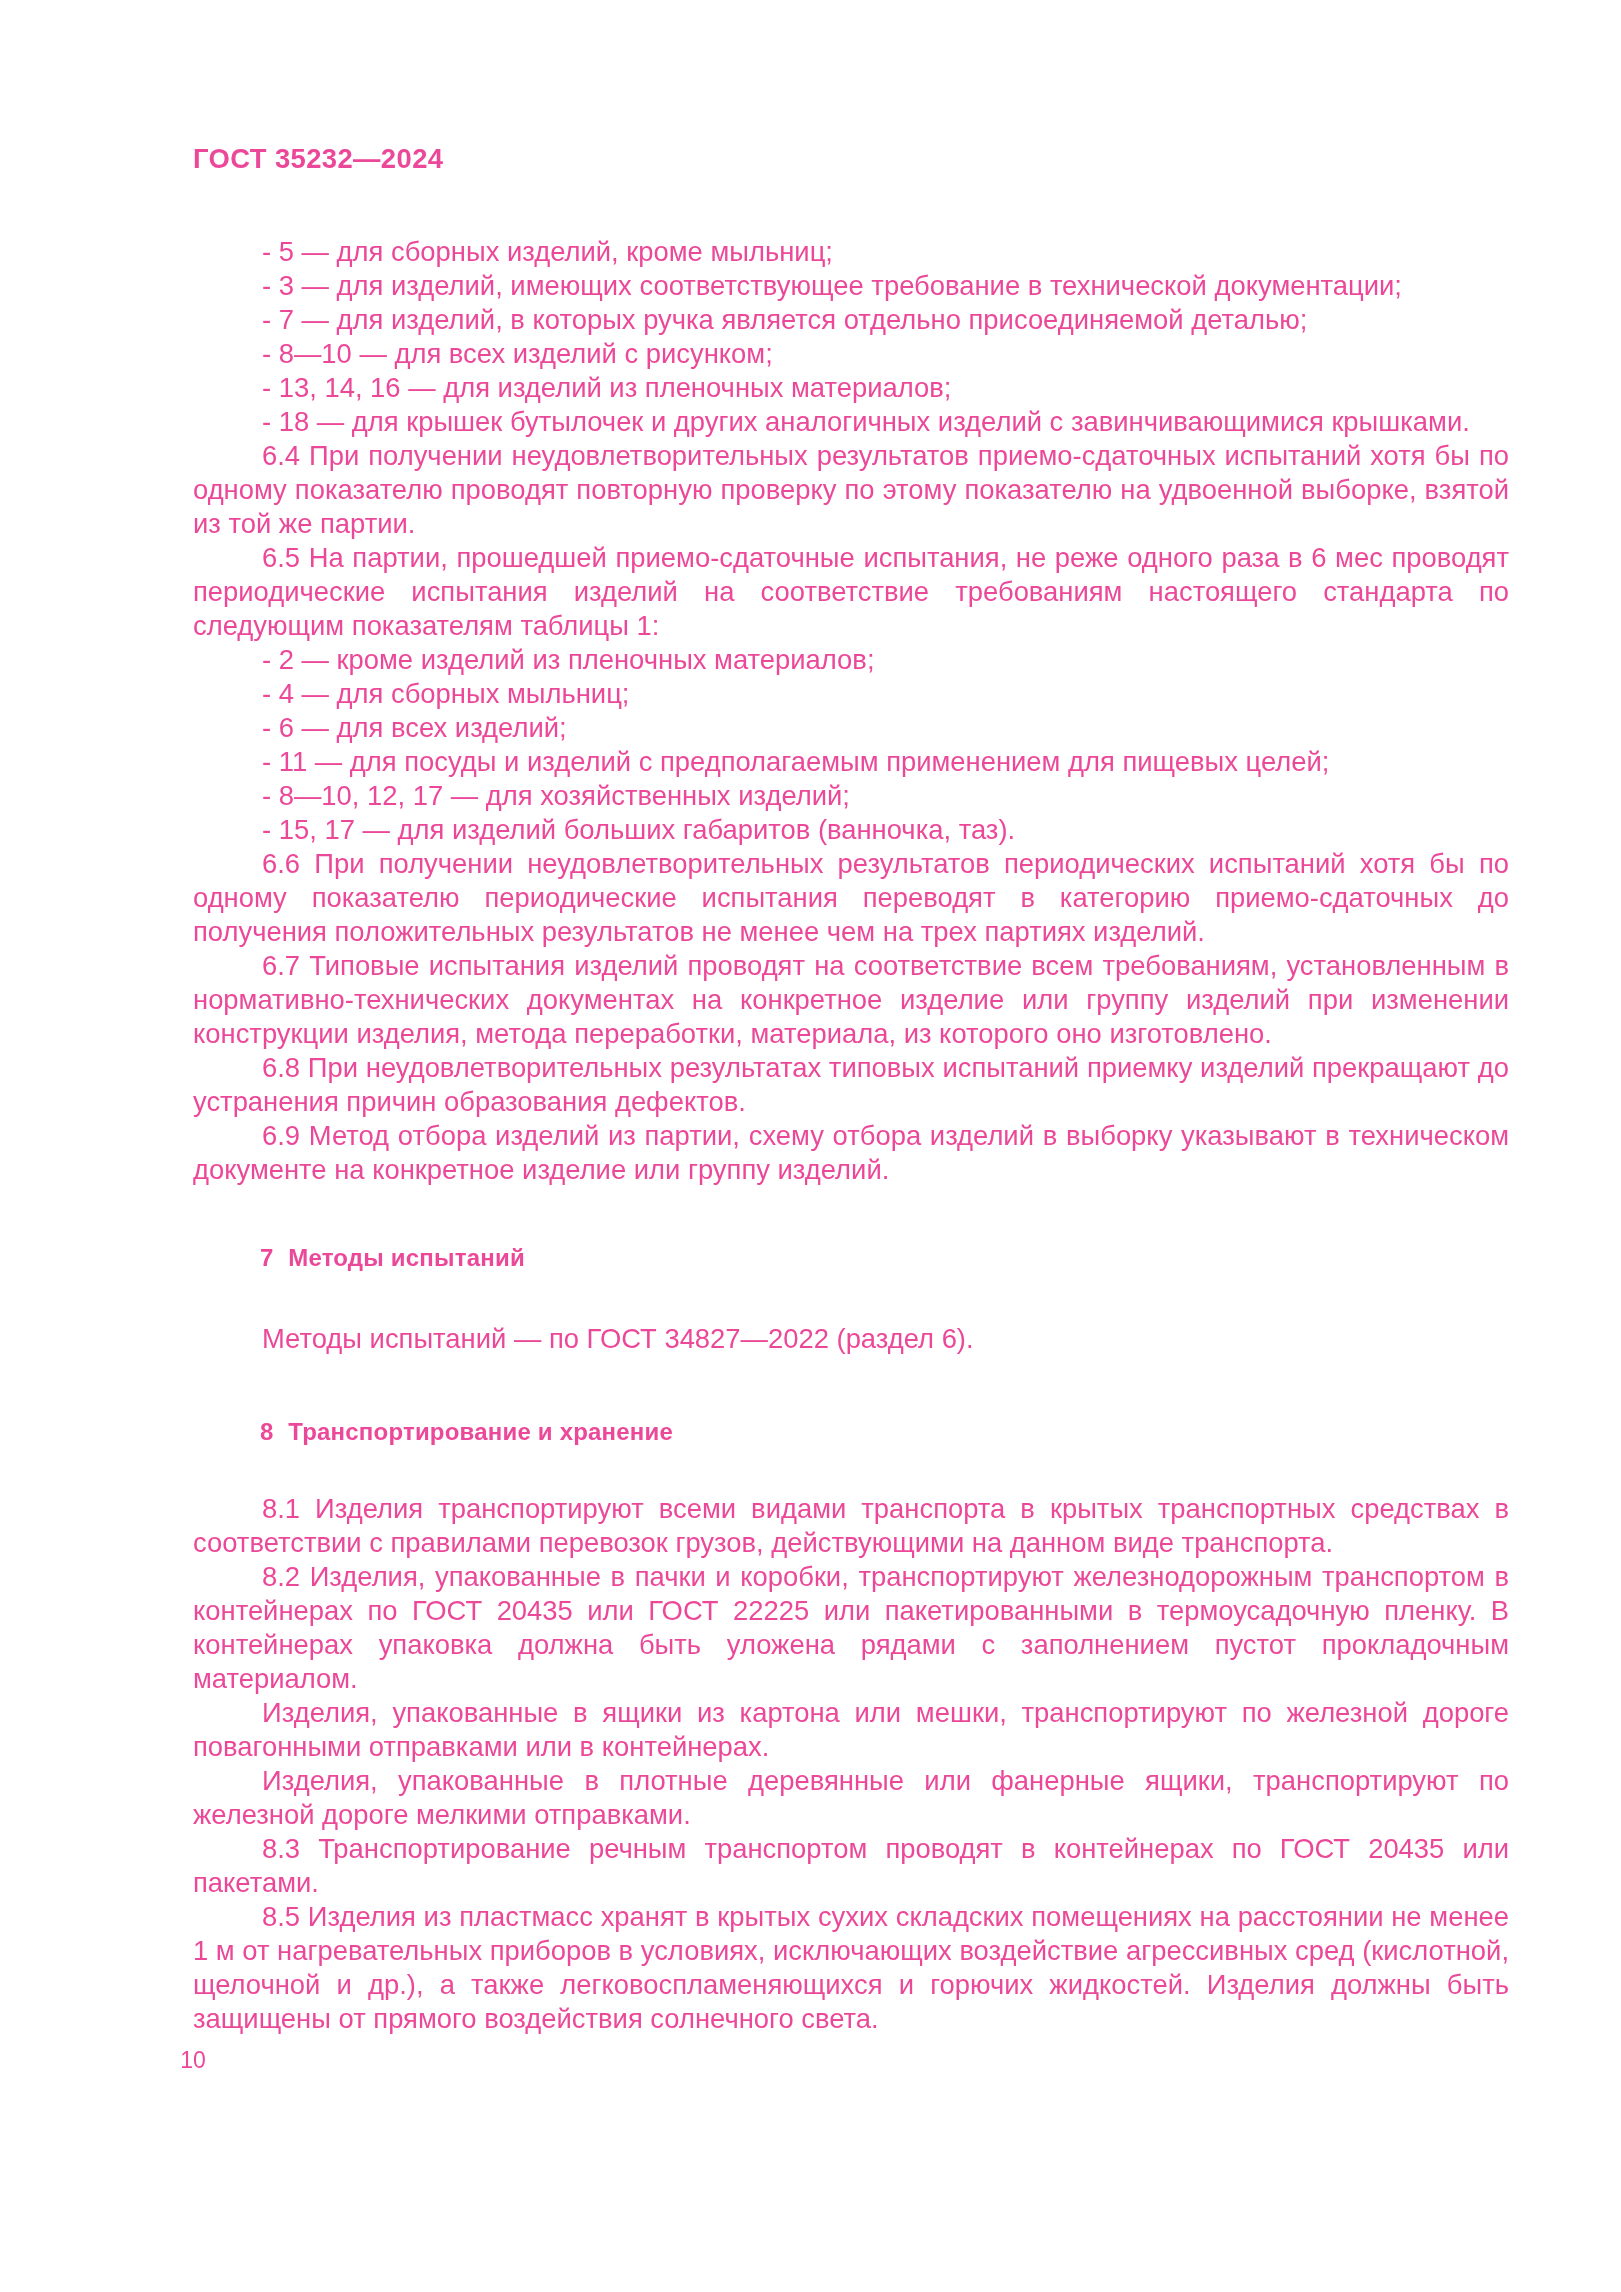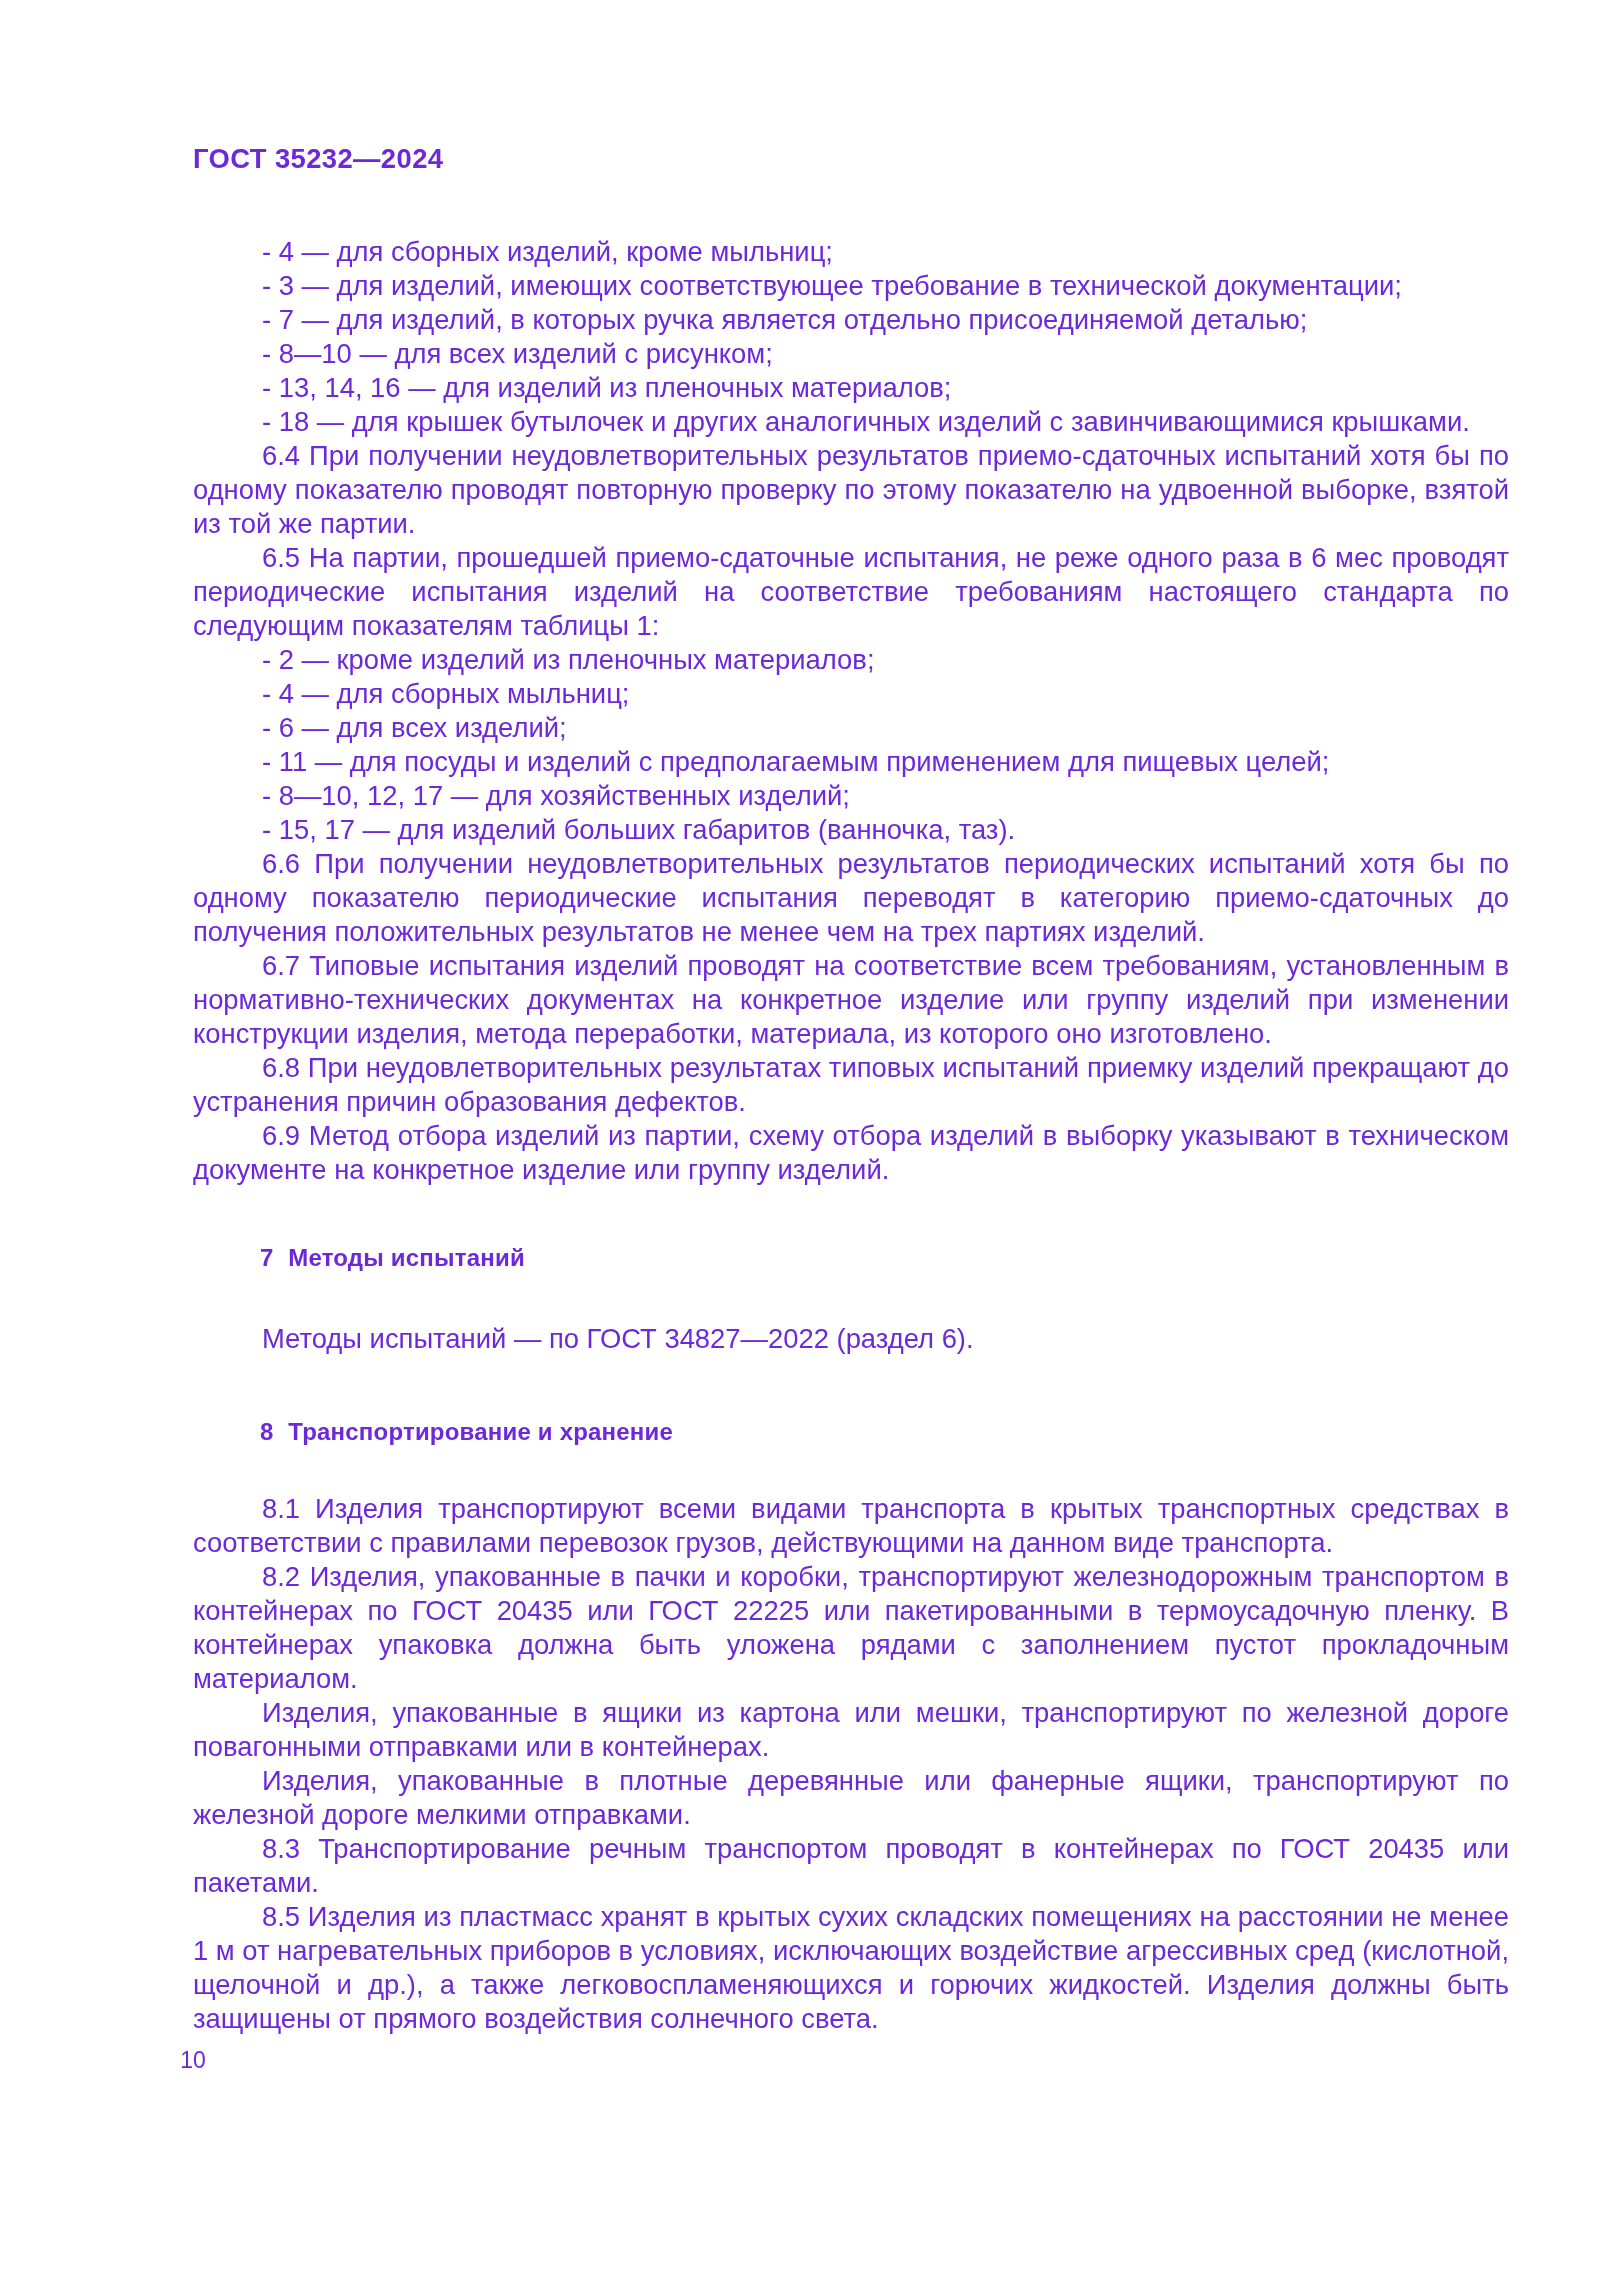--- a/index.html
+++ b/index.html
@@ -1,21 +1,21 @@
 <!DOCTYPE html>
 <html lang="ru"><head>
 <meta charset="utf-8">
 <style>
   html,body { margin:0; padding:0; background:#ffffff; }
   .page {
     position: relative;
     width: 1621px;
     height: 2165px;
     background: #ffffff;
-    color: #6d28d9;
+    color: #ec4899;
     font-family: "Liberation Sans", sans-serif;
     overflow: hidden;
     text-decoration: underline;
   }
   .doc-header {
     position: absolute;
     left: 193px;
     top: 143px;
     font-size: 27.4px;
     font-weight: 700;
@@ -61,21 +61,21 @@
 </head>
 <body>
 
 <div class="page">
 
   <div class="doc-header">ГОСТ 35232—2024</div>
 
   <div class="doc-body">
 
     <div class="list">
-      <div class="list-item">- 4 — для сборных изделий, кроме мыльниц;</div>
+      <div class="list-item">- 5 — для сборных изделий, кроме мыльниц;</div>
       <div class="list-item">- 3 — для изделий, имеющих соответствующее требование в технической документации;</div>
       <div class="list-item">- 7 — для изделий, в которых ручка является отдельно присоединяемой деталью;</div>
       <div class="list-item">- 8—10 — для всех изделий с рисунком;</div>
       <div class="list-item">- 13, 14, 16 — для изделий из пленочных материалов;</div>
       <div class="list-item">- 18 — для крышек бутылочек и других аналогичных изделий с завинчивающимися крышками.</div>
     </div>
 
     <p class="para">6.4 При получении неудовлетворительных результатов приемо-сдаточных испытаний хотя бы по одному показателю проводят повторную проверку по этому показателю на удвоенной выборке, взятой из той же партии.</p>
     <p class="para">6.5 На партии, прошедшей приемо-сдаточные испытания, не реже одного раза в 6 мес проводят периодические испытания изделий на соответствие требованиям настоящего стандарта по следующим показателям таблицы 1:</p>
 

